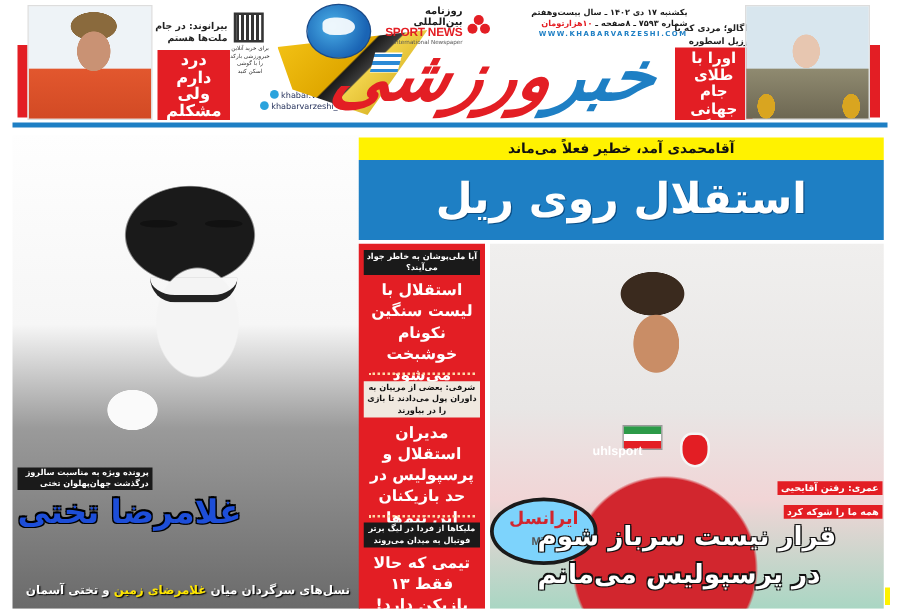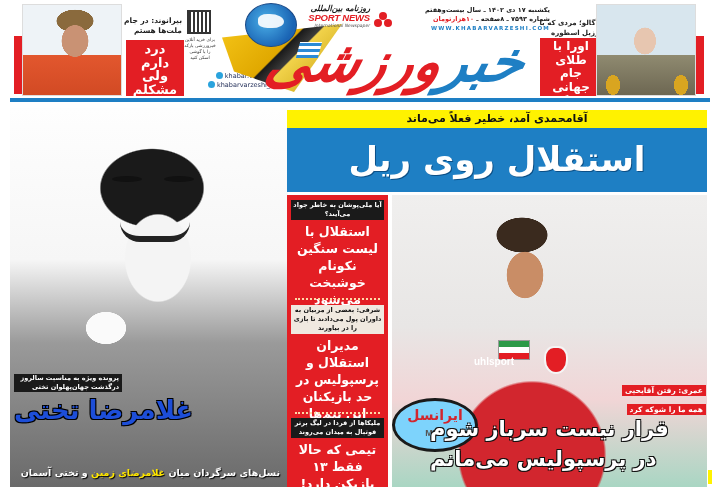--- a/index.html
+++ b/index.html
@@ -30,21 +30,21 @@
   .social .s-ic { display: inline-block; width: 7px; height: 7px; border-radius: 50%; background: #2aa3dd; margin-right: 2px; vertical-align: -1px; }
 
   
   .globe { left: 245px; top: 3px; width: 52px; height: 44px; border-radius: 50%;
       background: radial-gradient(circle at 40% 40%, #4bb0e8, #1a64b4 70%); border: 1px solid #1a4a88; }
   .globe-land { left: 258px; top: 14px; width: 26px; height: 14px; background: #fff; border-radius: 40% 60% 50% 40%; opacity: .9; }
   .swoosh { left: 222px; top: 24px; width: 120px; height: 68px; background:
       linear-gradient(135deg, #f5c518 0%, #e0a800 45%, #1a1a1a 46%, #3b3b3b 55%, #f1d24a 56%, #c49a06 100%);
       clip-path: polygon(0 20%, 100% 0, 78% 55%, 60% 100%, 10% 70%); }
   .flag-box { left: 298px; top: 42px; width: 22px; height: 16px; background: repeating-linear-gradient(0deg, #2b8ad6 0 3px, #fff 3px 6px); transform: skewX(-15deg); }
-  .sportnews { left: 300px; top: 4px; width: 70px; text-align: right; font-style: italic; }
+  .sportnews { left: 300px; top: 4px; width: 70px; text-align: right; }
   .sportnews .fa { font-size: 8px; color: #1a1a1a; font-weight: bold; direction: rtl; display: block; }
   .sportnews .en { font-size: 9.5px; color: #e31e24; font-weight: bold; font-family: "Liberation Sans", sans-serif; letter-spacing: -.2px; display: block; line-height: 10px; }
   .sportnews .sub { font-size: 4.5px; color: #555; display: block; }
   .logo-dots { left: 372px; top: 12px; width: 22px; height: 16px; }
   .logo-dots span { position: absolute; width: 8px; height: 8px; border-radius: 50%; background: #e31e24; }
   .logo-text { left: 318px; top: 30px; width: 206px; height: 68px; font-size: 56px; line-height: 64px; font-weight: bold; font-style: italic; color: #e31e24; text-align: center; letter-spacing: -3px; direction: rtl; transform: skewX(-14deg); }
   .logo-text .blue { color: #1e7fc4; }
 
   .dateline { left: 398px; top: 6px; width: 152px; font-size: 6.5px; line-height: 9px; color: #1a1a1a; font-weight: bold; }
   .dateline .price { color: #e31e24; }

